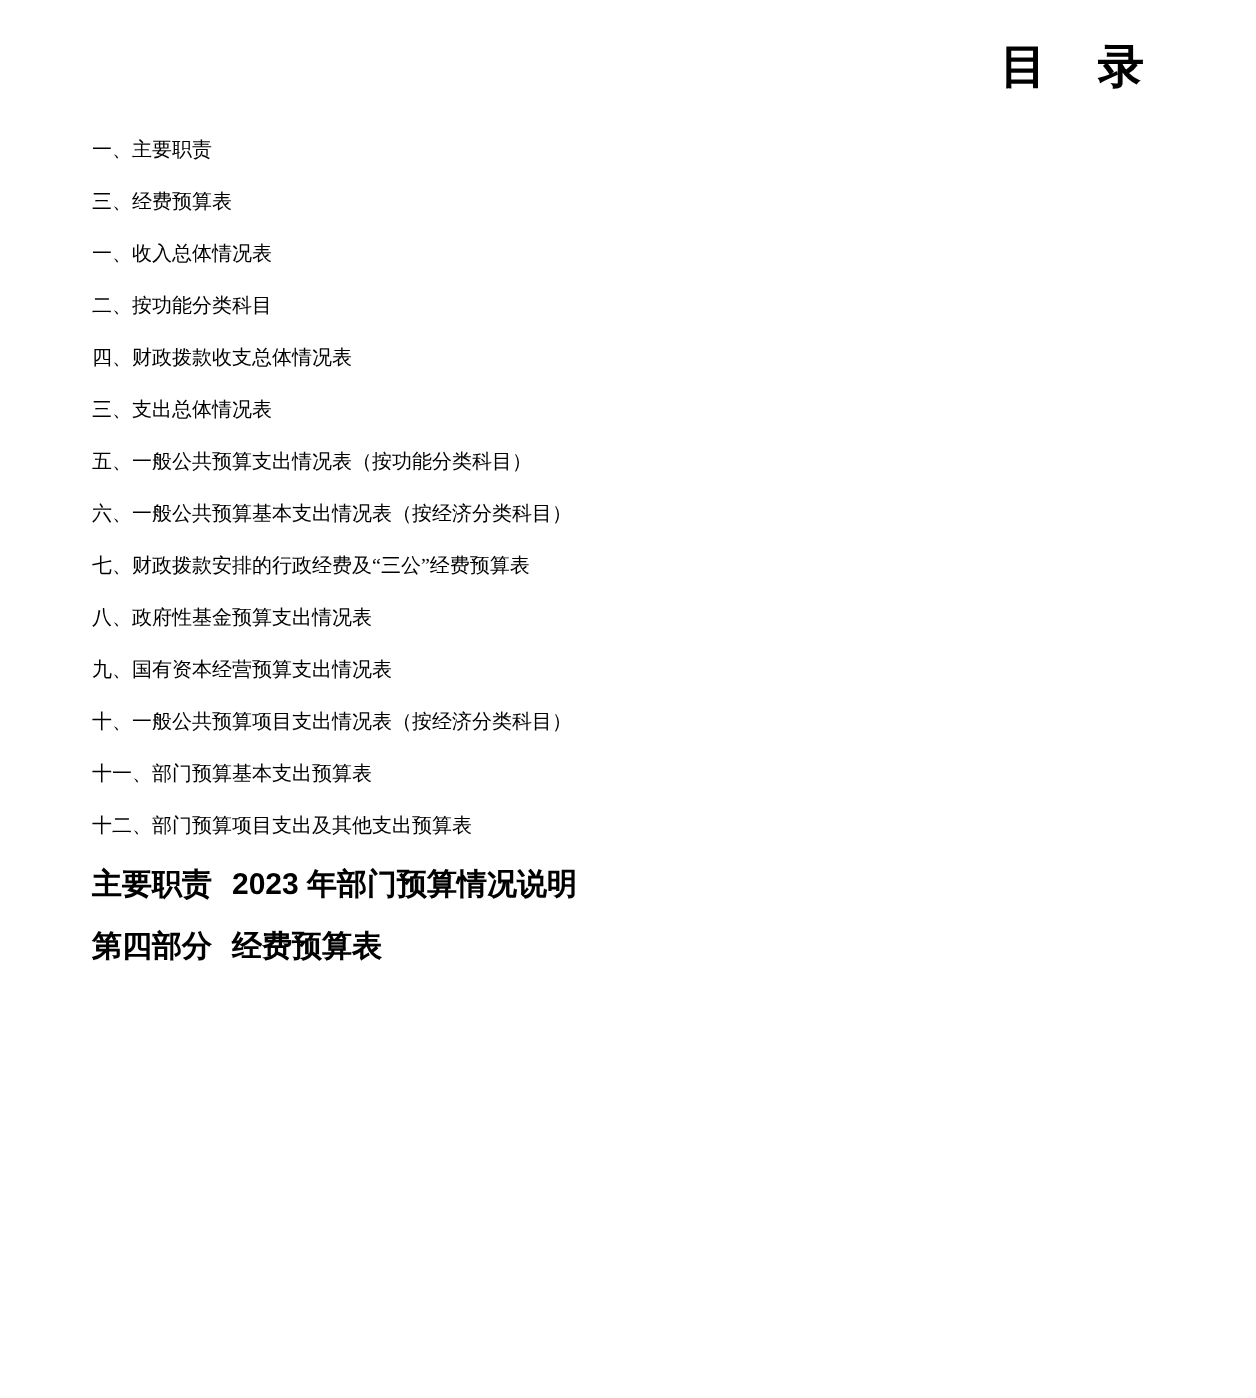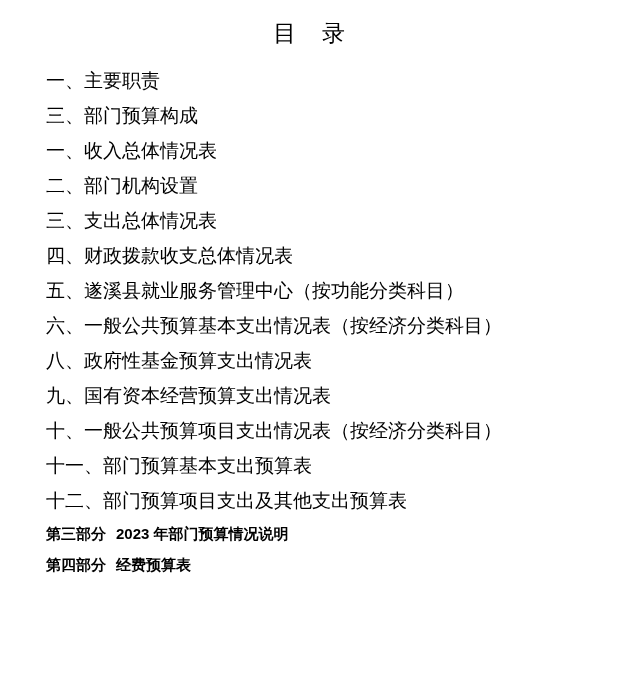--- a/index.html
+++ b/index.html
@@ -15,23 +15,23 @@
     overflow: hidden;
   }
   .page {
     width: 628px;
     height: 699px;
     position: relative;
     box-sizing: border-box;
     padding: 0 46px;
   }
   .doc-title {
-    text-align: center;
+    text-align: right;
     font-size: 23px;
-    font-weight: normal;
+    font-weight: bold;
     letter-spacing: 10px;
     margin: 18px 0 14px 0;
     font-family: "Liberation Serif", "DejaVu Serif", serif;
   }
   .toc {
     margin: 0;
     padding: 0;
     list-style: none;
   }
   .toc-entry {
@@ -44,21 +44,21 @@
     font-weight: bold;
     font-family: "Liberation Sans", "DejaVu Sans", sans-serif;
     font-size: 15px;
   }
   .toc-entry.level-part .part-label {
     margin-right: 10px;
   }
   .toc-entry.level-item {
     font-weight: normal;
     font-family: "Liberation Serif", "DejaVu Serif", serif;
-    font-size: 19px;
+    font-size: 10px;
     padding-left: 0;
   }
   .entry-text {
     display: inline;
   }
 </style>
 </head>
 <body>
 
 <div class="page">
@@ -67,48 +67,51 @@
 
   <ul class="toc">
 
 
     <li class="toc-entry level-item">
       <span class="entry-text">一、主要职责</span>
     </li>
 
 
     <li class="toc-entry level-item">
-      <span class="entry-text">三、部门预算构成</span>
+      <span class="entry-text">三、经费预算表</span>
     </li>
 
 
     <li class="toc-entry level-item">
       <span class="entry-text">一、收入总体情况表</span>
     </li>
 
     <li class="toc-entry level-item">
-      <span class="entry-text">二、部门机构设置</span>
+      <span class="entry-text">二、按功能分类科目</span>
+    </li>
+
+    <li class="toc-entry level-item">
+      <span class="entry-text">四、财政拨款收支总体情况表</span>
     </li>
 
     <li class="toc-entry level-item">
       <span class="entry-text">三、支出总体情况表</span>
     </li>
 
     <li class="toc-entry level-item">
-      <span class="entry-text">四、财政拨款收支总体情况表</span>
-    </li>
-
-    <li class="toc-entry level-item">
-      <span class="entry-text">五、遂溪县就业服务管理中心（按功能分类科目）</span>
+      <span class="entry-text">五、一般公共预算支出情况表（按功能分类科目）</span>
     </li>
 
     <li class="toc-entry level-item">
       <span class="entry-text">六、一般公共预算基本支出情况表（按经济分类科目）</span>
     </li>
 
+    <li class="toc-entry level-item">
+      <span class="entry-text">七、财政拨款安排的行政经费及“三公”经费预算表</span>
+    </li>
 
     <li class="toc-entry level-item">
       <span class="entry-text">八、政府性基金预算支出情况表</span>
     </li>
 
     <li class="toc-entry level-item">
       <span class="entry-text">九、国有资本经营预算支出情况表</span>
     </li>
 
     <li class="toc-entry level-item">
@@ -117,21 +120,21 @@
 
     <li class="toc-entry level-item">
       <span class="entry-text">十一、部门预算基本支出预算表</span>
     </li>
 
     <li class="toc-entry level-item">
       <span class="entry-text">十二、部门预算项目支出及其他支出预算表</span>
     </li>
 
     <li class="toc-entry level-part">
-      <span class="part-label">第三部分</span><span class="entry-text">2023 年部门预算情况说明</span>
+      <span class="part-label">主要职责</span><span class="entry-text">2023 年部门预算情况说明</span>
     </li>
 
     <li class="toc-entry level-part">
       <span class="part-label">第四部分</span><span class="entry-text">经费预算表</span>
     </li>
 
   </ul>
 
 </div>
 

